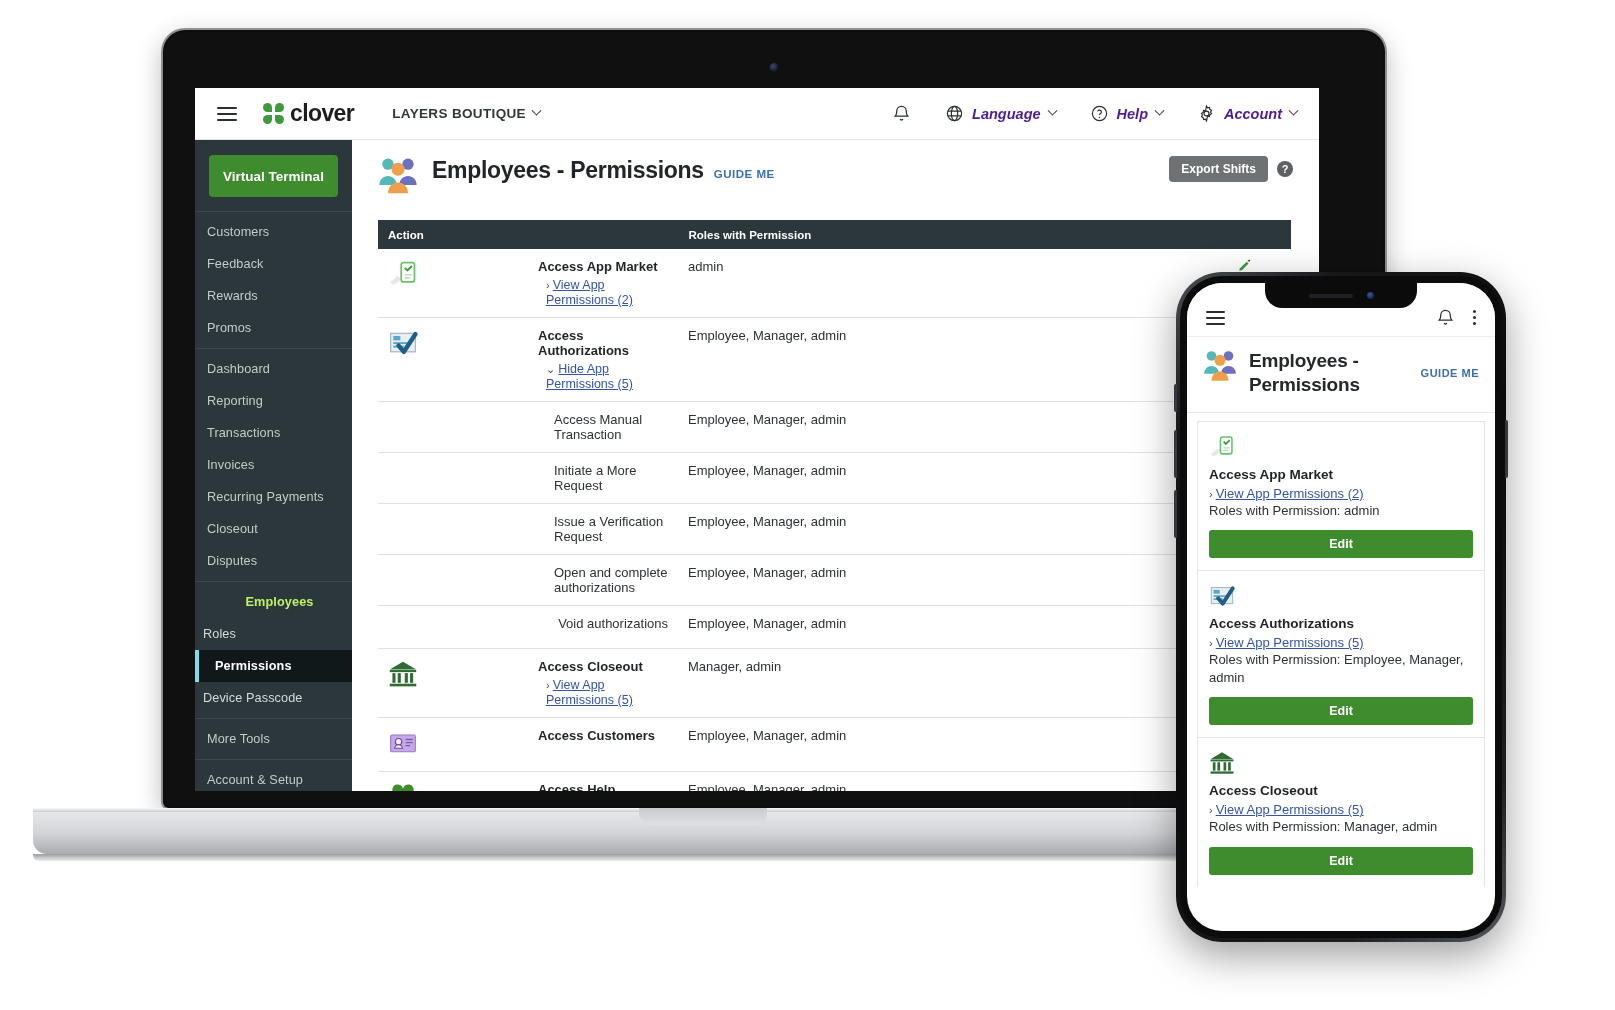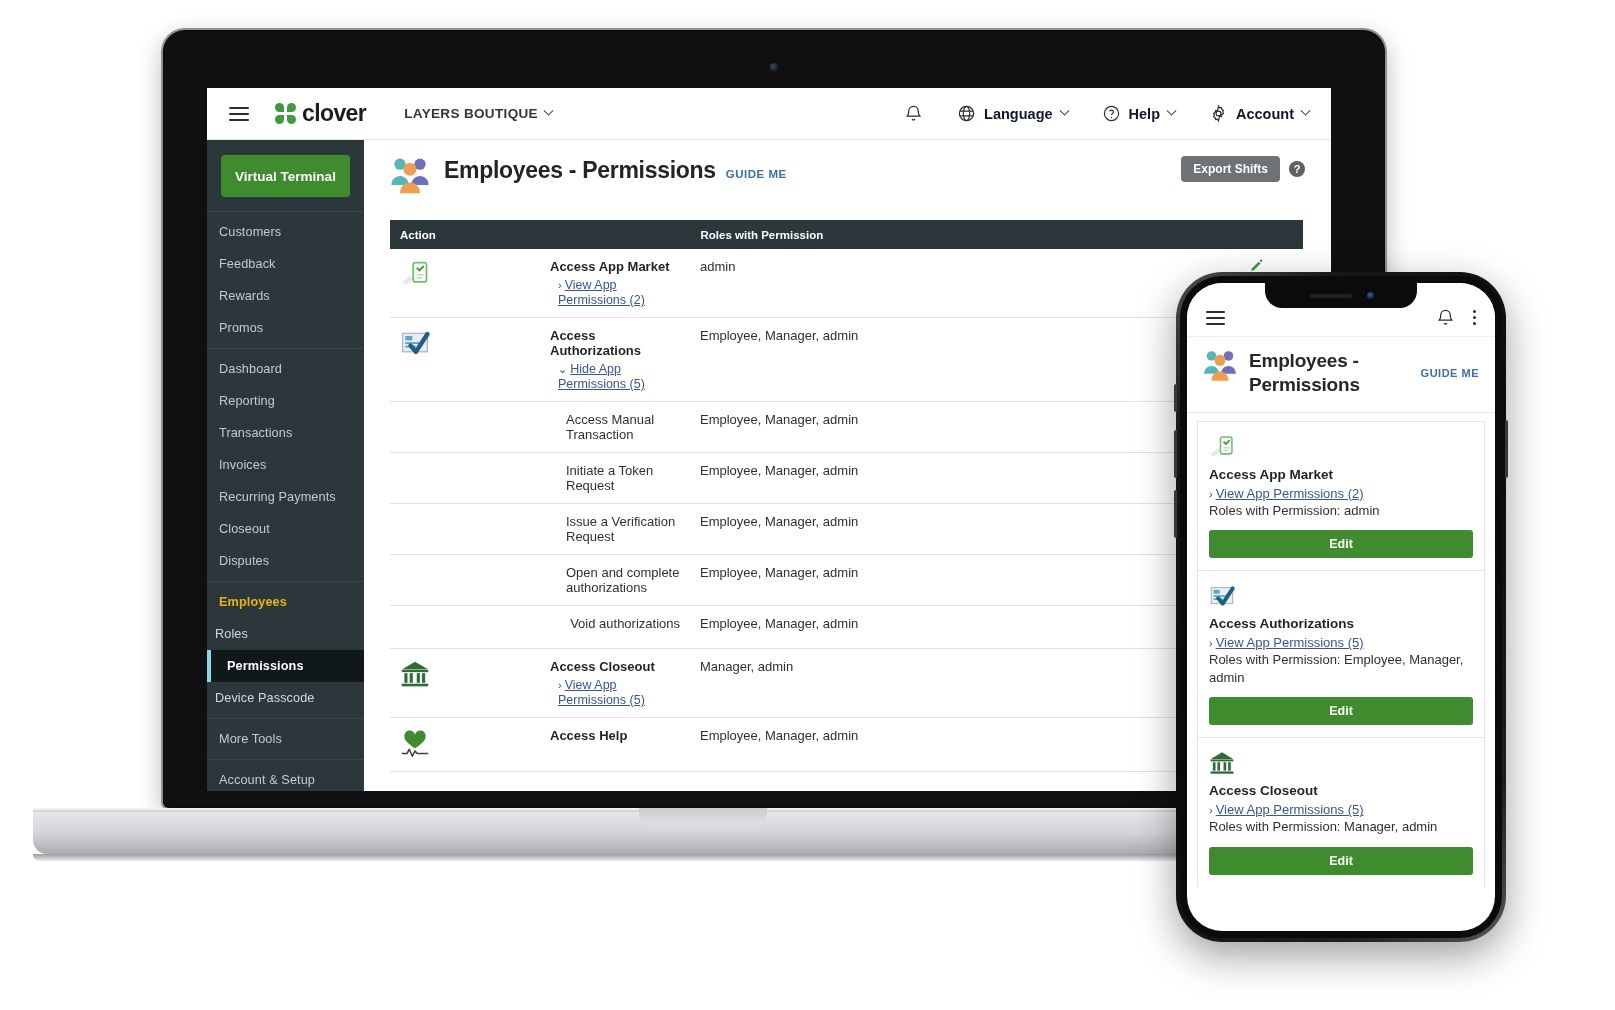--- a/index.html
+++ b/index.html
@@ -22,21 +22,21 @@
   .lid-inner {
     position: absolute; left: 2px; top: 2px; right: 2px; bottom: 2px;
     background: #101010; border-radius: 20px 20px 5px 5px;
   }
   .camera {
     position: absolute; left: 50%; top: 33px; transform: translateX(-50%);
     width: 9px; height: 9px; border-radius: 50%;
     background: radial-gradient(circle at 40% 35%, #3c4a6e 0%, #11161f 70%);
   }
   .screen {
-    position: absolute; left: 44px; top: 58px; width: 1124px; height: 703px;
+    position: absolute; left: 32px; top: 58px; width: 1124px; height: 703px;
     background: #ffffff; overflow: hidden;
   }
   .base {
     position: absolute; left: 33px; top: 808px; width: 1340px; height: 46px;
     background: linear-gradient(180deg,#e9eaec 0%, #d2d4d7 55%, #a9abaf 100%);
     border-radius: 0 0 14px 14px;
   }
   .base-lip {
     position: absolute; left: 0; top: 0; width: 100%; height: 4px;
     background: linear-gradient(180deg,#fbfbfc,#c9cbce);
@@ -68,37 +68,37 @@
   .clover-mark i.tl { left:0; top:0; border-radius: 50% 50% 0 50%; }
   .clover-mark i.tr { right:0; top:0; border-radius: 50% 50% 50% 0; }
   .clover-mark i.bl { left:0; bottom:0; border-radius: 50% 0 50% 50%; }
   .clover-mark i.br { right:0; bottom:0; border-radius: 0 50% 50% 50%; }
   .clover-word { font-size: 23px; font-weight: 600; color: #1d1d1d; letter-spacing: -.6px; }
   .merchant {
     margin-left: 38px; font-size: 13.5px; font-weight: 600; color: #31363a;
     letter-spacing: .35px; display: flex; align-items:center; gap: 7px; cursor: pointer;
   }
   .nav-right { margin-left:auto; display:flex; align-items:center; gap: 34px; }
-  .nav-item { display:flex; align-items:center; gap: 8px; font-size: 14.5px; font-weight: 600; color: #0f172a; cursor:pointer; }
+  .nav-item { display:flex; align-items:center; gap: 8px; font-size: 14.5px; font-weight: 600; color: #4c1d95; cursor:pointer;font-style:italic; }
   .caret { width: 7px; height: 7px; border-right: 1.6px solid #3a3f44; border-bottom: 1.6px solid #3a3f44; transform: rotate(45deg) translate(-2px,-2px); }
   .ic { width: 19px; height: 19px; display:inline-block; }
 
   
   .app-body { display: flex; height: 651px; }
   .sidebar { width: 157px; background: #2b373b; flex: 0 0 157px; padding-top: 15px; }
   .vt-btn {
     margin: 0 14px 14px; height: 42px; background: #3e8c2e; color:#fff;
     border-radius: 4px; display:flex; align-items:center; justify-content:center;
     font-size: 13.5px; font-weight: 700; cursor: pointer;
   }
   .sb-group { border-top: 1px solid #3b474b; padding: 4px 0; }
   .sb-item {
     padding: 9px 0 9px 12px; font-size: 12.7px; color: #c3cbcd; cursor: pointer; letter-spacing:.1px;
   }
-  .sb-item.bold { color: #eab308; font-weight: 700; }
+  .sb-item.bold { color: #bef264; font-weight: 700; text-align: center; }
   .sb-item.sub { padding-left: 8px; color: #d4dadc; }
   .sb-item.active {
     background: #11181a; color: #ffffff; font-weight: 700;
     border-left: 4px solid #7fdbe8; padding-left: 16px;
   }
 
   .content { flex: 1; background: #fff; position: relative; }
   .page-head { padding: 14px 26px 12px 26px; display:flex; align-items:flex-start; }
   .emp-icon { width: 40px; height: 38px; margin-right: 14px; margin-top: 2px; }
   .page-title { font-size: 23px; font-weight: 700; color: #222527; letter-spacing:-.3px; }
@@ -359,21 +359,21 @@
                     <td style="text-align: center;"></td>
                   </tr>
                   <tr>
                     <td class="icon-cell"></td>
                     <td style="padding-left: 26px;"><span class="row-sub">Access Manual Transaction</span></td>
                     <td>Employee, Manager, admin</td>
                     <td style="text-align: center;"></td>
                   </tr>
                   <tr>
                     <td class="icon-cell"></td>
-                    <td style="padding-left: 26px;"><span class="row-sub">Initiate a Token Request</span></td>
+                    <td style="padding-left: 26px;"><span class="row-sub">Initiate a More Request</span></td>
                     <td>Employee, Manager, admin</td>
                     <td style="text-align: center;"></td>
                   </tr>
                   <tr>
                     <td class="icon-cell"></td>
                     <td style="padding-left: 26px;"><span class="row-sub">Issue a Verification Request</span></td>
                     <td>Employee, Manager, admin</td>
                     <td style="text-align: center;"></td>
                   </tr>
                   <tr>
@@ -396,20 +396,33 @@
                           <rect x="11" y="16" width="3.5" height="11" fill="#2f6b35"></rect>
                           <rect x="19" y="16" width="3.5" height="11" fill="#2f6b35"></rect>
                           <rect x="25" y="16" width="3.5" height="11" fill="#2f6b35"></rect>
                           <rect x="2" y="28" width="30" height="3" fill="#2f6b35"></rect>
                         </svg></span></td>
                     <td>
                       <div class="row-title">Access Closeout</div>
                       <div style="margin-top:3px;padding-left:8px;"><span class="chev">›</span><span class="applink">View App Permissions (5)</span></div>
                     </td>
                     <td>Manager, admin</td>
+                    <td style="text-align: center;"></td>
+                  </tr>
+                  <tr>
+                    <td class="icon-cell"><span style="display:inline-block;width:30px;height:30px;"><svg viewBox="0 0 34 34">
+                          <rect x="3" y="8" width="28" height="19" rx="1.5" fill="#c4a8e8" stroke="#9b78cf" stroke-width="1.2"></rect>
+                          <circle cx="12" cy="15.5" r="3.6" fill="#f3ecfb" stroke="#6b4a99" stroke-width="1.4"></circle>
+                          <path d="M7.5 23c.6-2.6 2.4-4 4.5-4s3.9 1.4 4.5 4z" fill="#f3ecfb" stroke="#6b4a99" stroke-width="1.2"></path>
+                          <path d="M20 13h8M20 16.5h8M20 20h5" stroke="#7c5bb0" stroke-width="1.5"></path>
+                        </svg></span></td>
+                    <td>
+                      <div class="row-title">Access Customers</div>
+                    </td>
+                    <td>Employee, Manager, admin</td>
                     <td style="text-align: center;"></td>
                   </tr>
                   <tr>
                     <td class="icon-cell"><span style="display:inline-block;width:30px;height:30px;"><svg viewBox="0 0 34 34">
                           <path d="M17 23S5 16 5 10.2A5.2 5.2 0 0117 7.6 5.2 5.2 0 0129 10.2C29 16 17 23 17 23z" fill="#3e8c2e"></path>
                           <path d="M2 29h6l2.5-5 3.5 8 3-6 2.5 3H32" stroke="#3b4043" stroke-width="1.7" fill="none" stroke-linejoin="round"></path>
                         </svg></span></td>
                     <td>
                       <div class="row-title">Access Help</div>
                     </td>

